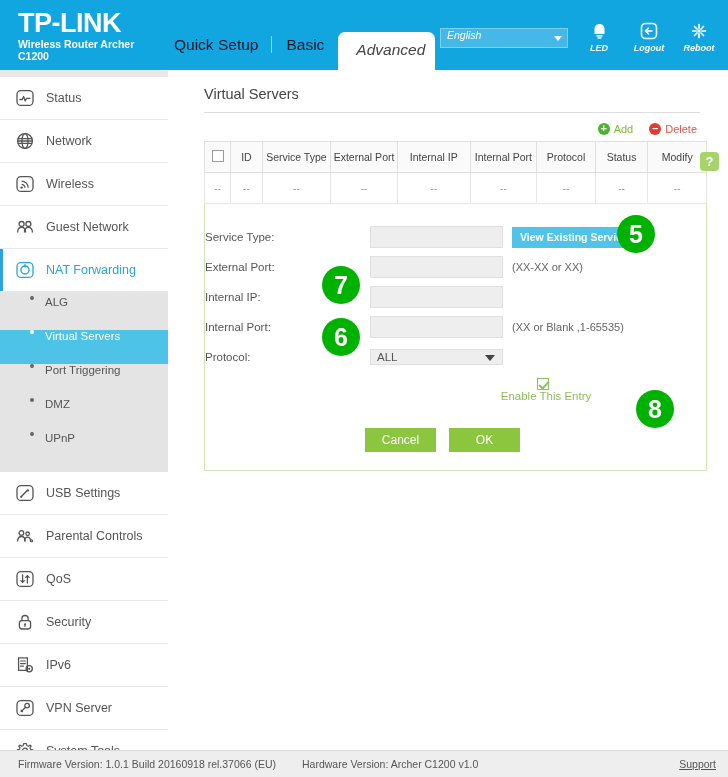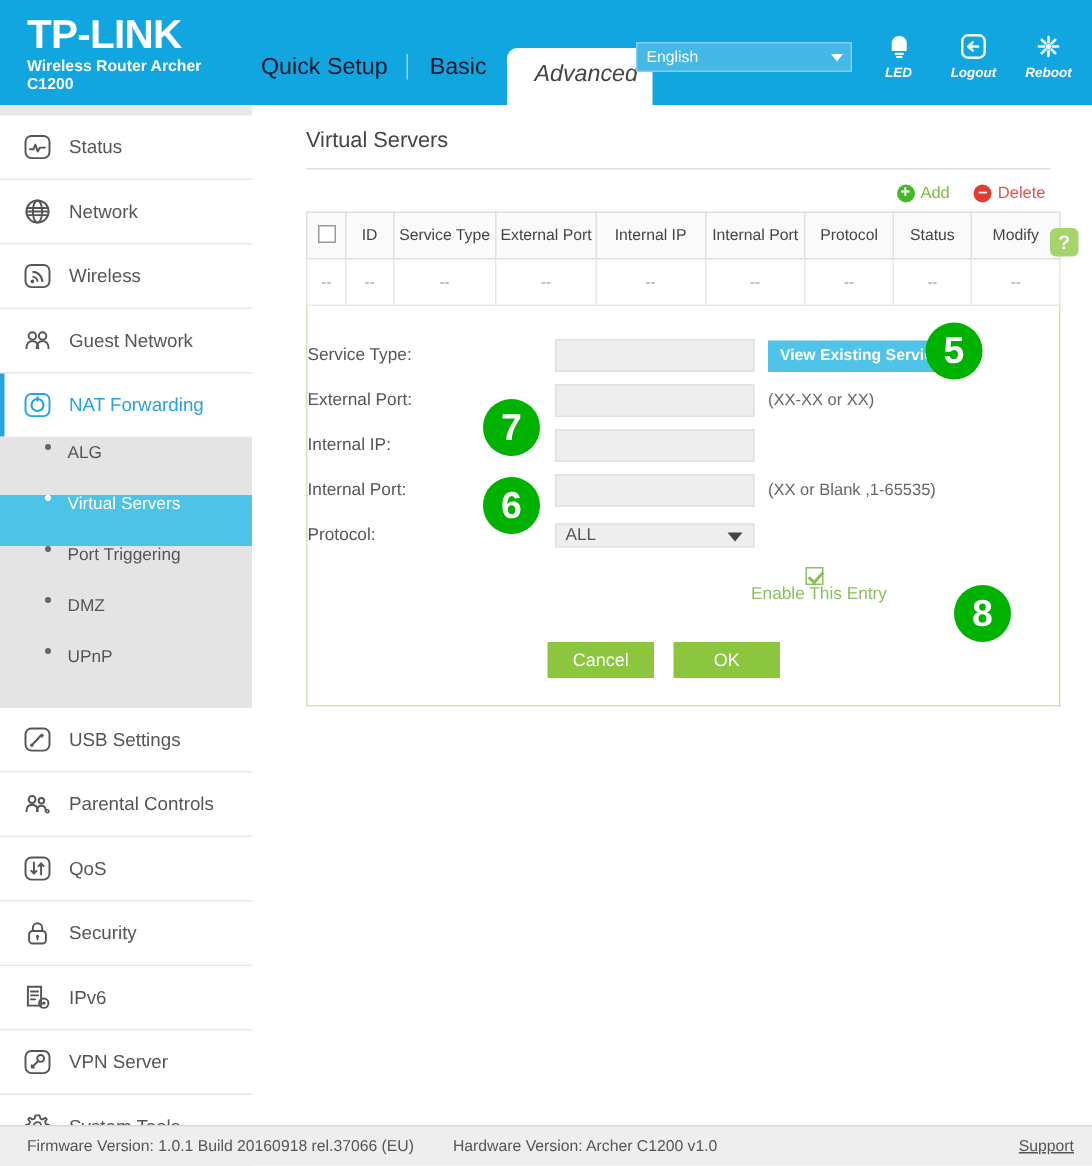--- a/index.html
+++ b/index.html
@@ -65,52 +65,53 @@
   }
   .header-right {
     position: absolute;
     right: 10px;
     top: 22px;
     display: flex;
     align-items: center;
     gap: 12px;
   }
   .lang-select {
-    width: 144px;
+    width: 128px;
     height: 20px;
     background: #45b8e8;
     border: 1px solid #7fd0ef;
     color: #ffffff;
     font-size: 10.5px;
     padding: 0 16px 0 6px;
     position: relative;
     display: flex;
-    align-items: center;
-    cursor: pointer;
+    align-items: flex-start;
+    cursor: pointer;
+    font-style: italic;
   }
   .lang-select .caret {
     position: absolute;
     right: 5px; top: 50%;
     margin-top: -2px;
     width: 0; height: 0;
     border-left: 4px solid transparent;
     border-right: 4px solid transparent;
     border-top: 5px solid #ffffff;
   }
   .hicon {
     width: 38px;
     text-align: center;
     color: #ffffff;
     cursor: pointer;
   }
   .hicon .glyph { display: block; height: 20px; }
   .hicon .lbl { font-size: 9px; font-weight: bold; margin-top: 1px; display: block; font-style: italic; }
 
   
-  .body-wrap { display: flex; height: 707px; background: #f0abfc; }
+  .body-wrap { display: flex; height: 707px; background: #1d4ed8; }
 
   
   .sidebar {
     width: 168px;
     background: #e8e8e8;
     padding-top: 7px;
     flex: 0 0 168px;
   }
   .menu-item {
     background: #ffffff;

